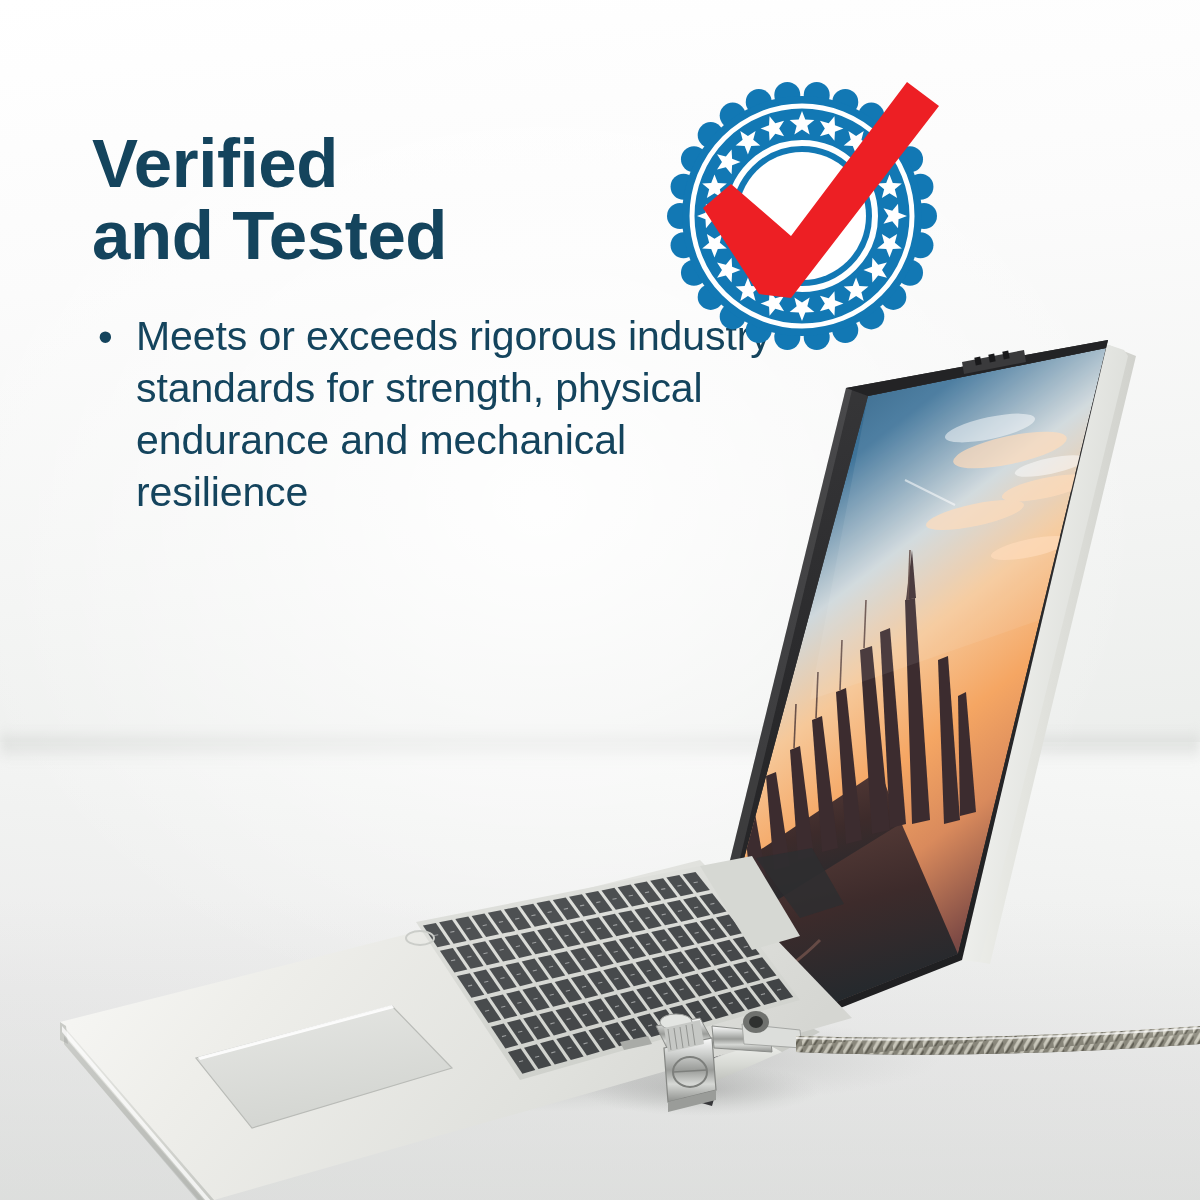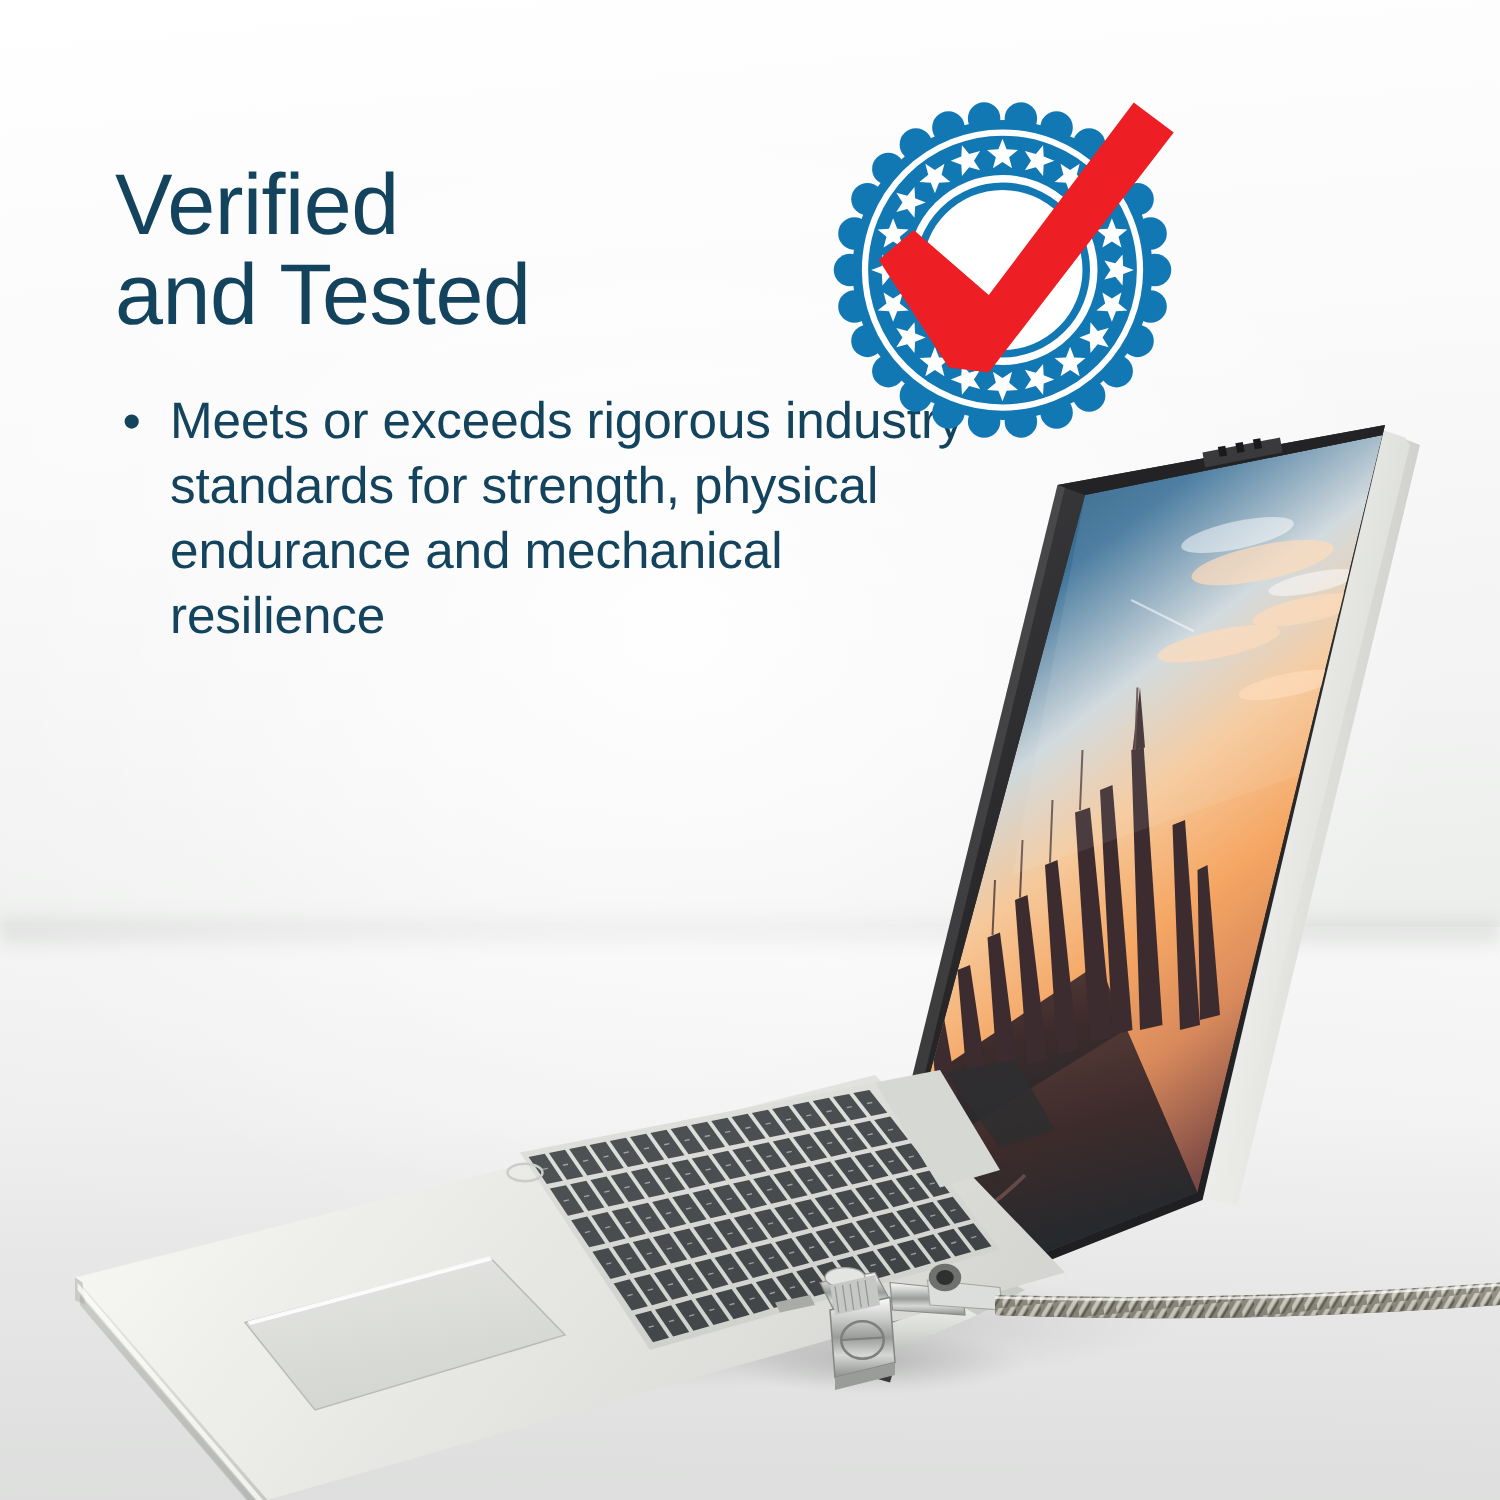--- a/index.html
+++ b/index.html
@@ -40,21 +40,21 @@
     position:absolute; left:0; bottom:0; width:1200px; height:300px;
     background:linear-gradient(to top, rgba(206,208,206,.45) 0%, rgba(206,208,206,0) 100%);
     pointer-events:none;
   }
 
   
   #copy { position:absolute; left:92px; top:128px; width:720px; }
   #headline {
     font-size:69px;
     line-height:1.04;
-    font-weight:400;
+    font-weight:700;
     color:#14445d;
     letter-spacing:-0.4px;
     white-space:pre-line;
   }
   #bullets { margin-top:38px; list-style:none; }
   .bullet-row { display:flex; align-items:flex-start; }
   .bullet-dot {
     flex:0 0 auto;
     width:44px;
     font-size:42px;

